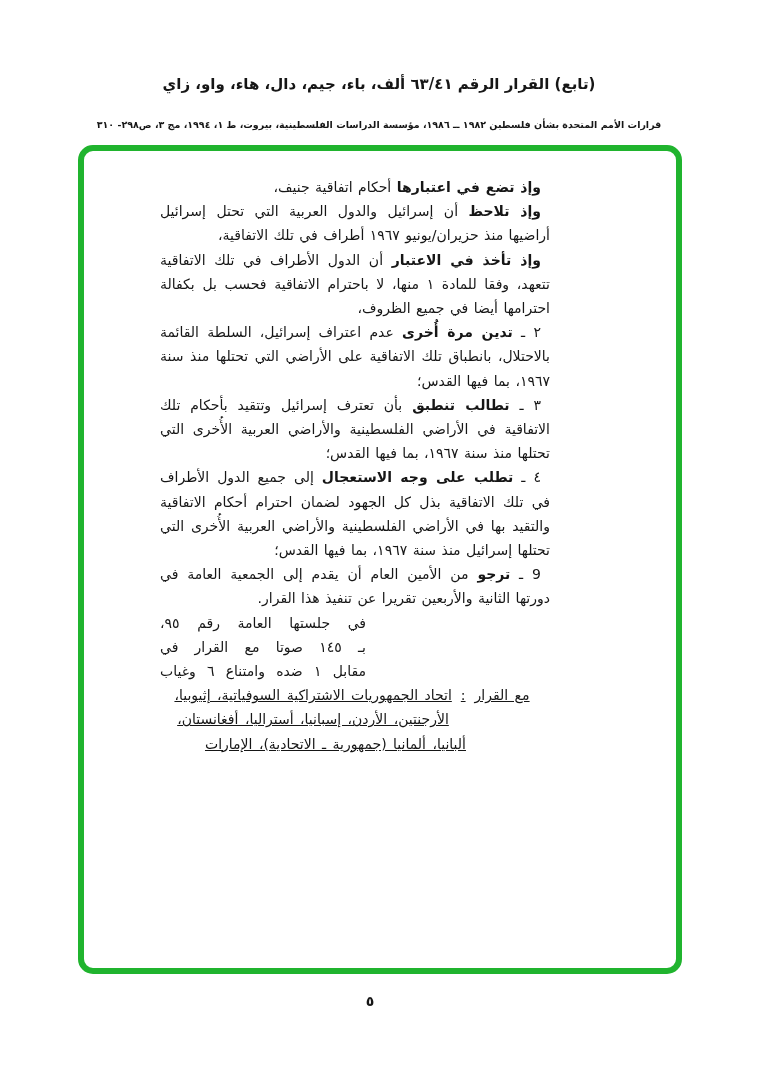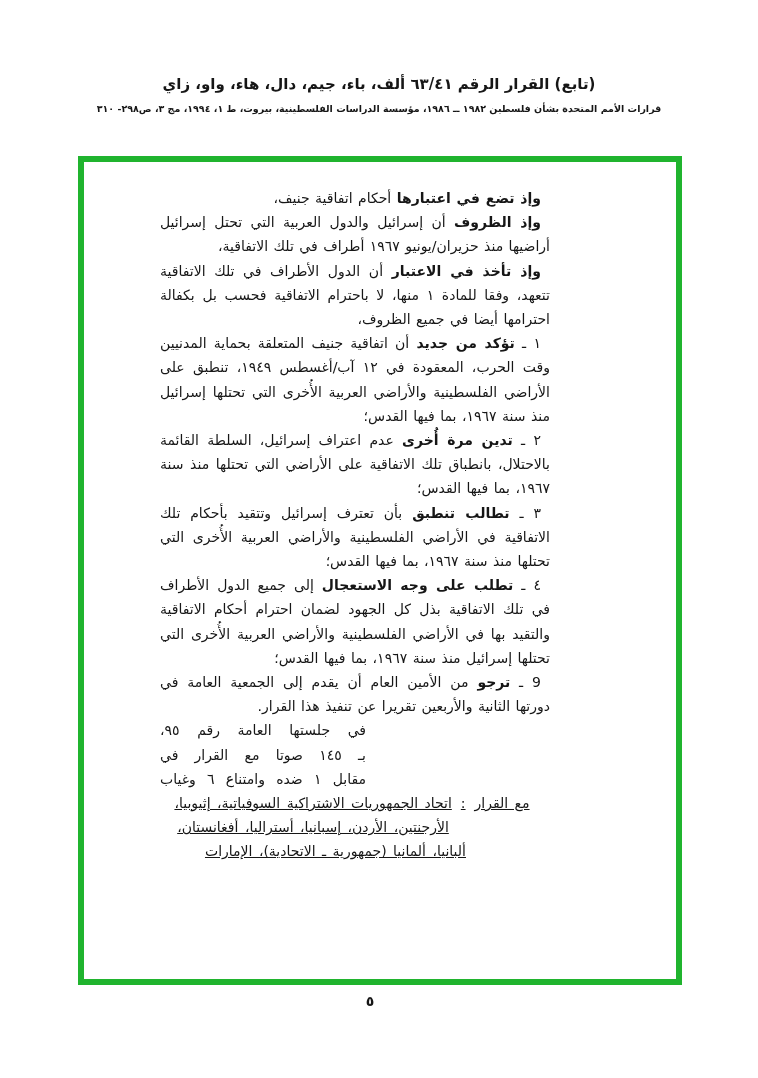--- a/index.html
+++ b/index.html
@@ -2,24 +2,24 @@
 <html lang="ar"><head>
 <meta charset="utf-8">
 <style>
   html, body { margin:0; padding:0; }
   body {
     width:758px; height:1078px; position:relative; background:#ffffff;
     font-family:"DejaVu Sans", sans-serif; color:#161616; overflow:hidden;
   }
   .header { position:absolute; top:75px; left:0; width:758px; text-align:center; direction:rtl; }
   .h-title { font-size:15px; font-weight:bold; letter-spacing:0; }
-  .h-source { font-size:9.5px; font-weight:bold; margin-top:10px; white-space:nowrap; }
+  .h-source { font-size:9.5px; font-weight:bold; margin-top:26px; white-space:nowrap; }
   .green-box {
-    position:absolute; left:78px; top:156px; width:604px; height:829px;
-    box-sizing:border-box; border:6px solid #20b42e; border-radius:0;
+    position:absolute; left:78px; top:145px; width:604px; height:829px;
+    box-sizing:border-box; border:6px solid #20b42e; border-radius:15px;
   }
   .content {
     direction:rtl; margin:24px 126px 0 76px;
     font-size:14px; line-height:24.2px;
     text-align:justify; text-align-last:right;
   }
   .para { margin:0; text-indent:9px; word-spacing:1px; }
   .b { font-weight:bold; }
   .adoption { margin-right:184px; }
   .adoption .line { text-align:justify; text-align-last:justify; }
@@ -37,25 +37,24 @@
 <div class="header">
   <div class="h-title">(تابع) القرار الرقم ٦٣/٤١ ألف، باء، جيم، دال، هاء، واو، زاي</div>
   <div class="h-source">قرارات الأمم المتحدة بشأن فلسطين ١٩٨٢ ــ ١٩٨٦، مؤسسة الدراسات الفلسطينية، بيروت، ط ١، ١٩٩٤، مج ٣، ص٢٩٨- ٣١٠</div>
 </div>
 
 <div class="green-box" style="border-color: rgb(32, 180, 46);">
   <div class="content">
 
     <p class="para"><span class="b">وإذ تضع في اعتبارها</span><span> أحكام اتفاقية جنيف،</span></p>
 
-    <p class="para"><span class="b">وإذ الظروف</span><span> أن إسرائيل والدول العربية التي تحتل إسرائيل أراضيها منذ حزيران/يونيو ١٩٦٧ أطراف في تلك الاتفاقية،</span></p>
+    <p class="para"><span class="b">وإذ تلاحظ</span><span> أن إسرائيل والدول العربية التي تحتل إسرائيل أراضيها منذ حزيران/يونيو ١٩٦٧ أطراف في تلك الاتفاقية،</span></p>
 
     <p class="para"><span class="b">وإذ تأخذ في الاعتبار</span><span> أن الدول الأطراف في تلك الاتفاقية تتعهد، وفقا للمادة ١ منها، لا باحترام الاتفاقية فحسب بل بكفالة احترامها أيضا في جميع الظروف،</span></p>
 
-    <p class="para"><span>١ ـ </span><span class="b">تؤكد من جديد</span><span> أن اتفاقية جنيف المتعلقة بحماية المدنيين وقت الحرب، المعقودة في ١٢ آب/أغسطس ١٩٤٩، تنطبق على الأراضي الفلسطينية والأراضي العربية الأُخرى التي تحتلها إسرائيل منذ سنة ١٩٦٧، بما فيها القدس؛</span></p>
 
     <p class="para"><span>٢ ـ </span><span class="b">تدين مرة أُخرى</span><span> عدم اعتراف إسرائيل، السلطة القائمة بالاحتلال، بانطباق تلك الاتفاقية على الأراضي التي تحتلها منذ سنة ١٩٦٧، بما فيها القدس؛</span></p>
 
     <p class="para"><span>٣ ـ </span><span class="b">تطالب تنطبق</span><span> بأن تعترف إسرائيل وتتقيد بأحكام تلك الاتفاقية في الأراضي الفلسطينية والأراضي العربية الأُخرى التي تحتلها منذ سنة ١٩٦٧، بما فيها القدس؛</span></p>
 
     <p class="para"><span>٤ ـ </span><span class="b">تطلب على وجه الاستعجال</span><span> إلى جميع الدول الأطراف في تلك الاتفاقية بذل كل الجهود لضمان احترام أحكام الاتفاقية والتقيد بها في الأراضي الفلسطينية والأراضي العربية الأُخرى التي تحتلها إسرائيل منذ سنة ١٩٦٧، بما فيها القدس؛</span></p>
 
     <p class="para"><span>9 ـ </span><span class="b">ترجو</span><span> من الأمين العام أن يقدم إلى الجمعية العامة في دورتها الثانية والأربعين تقريرا عن تنفيذ هذا القرار.</span></p>
 
     <div class="adoption">

